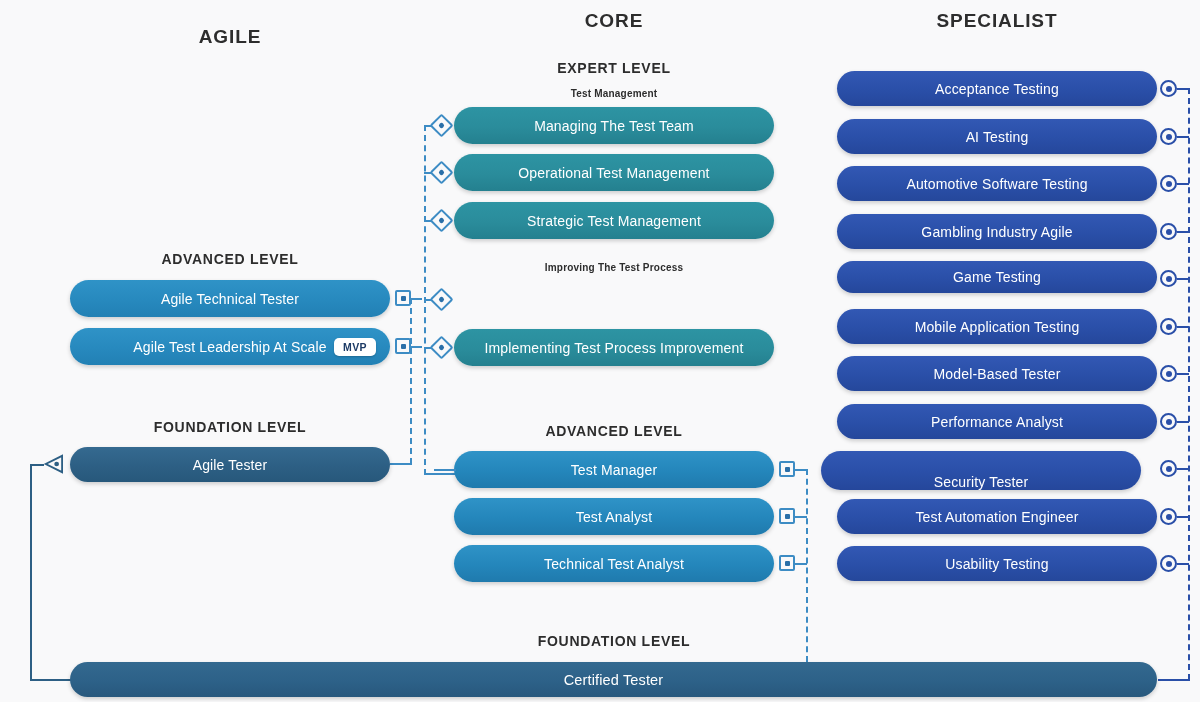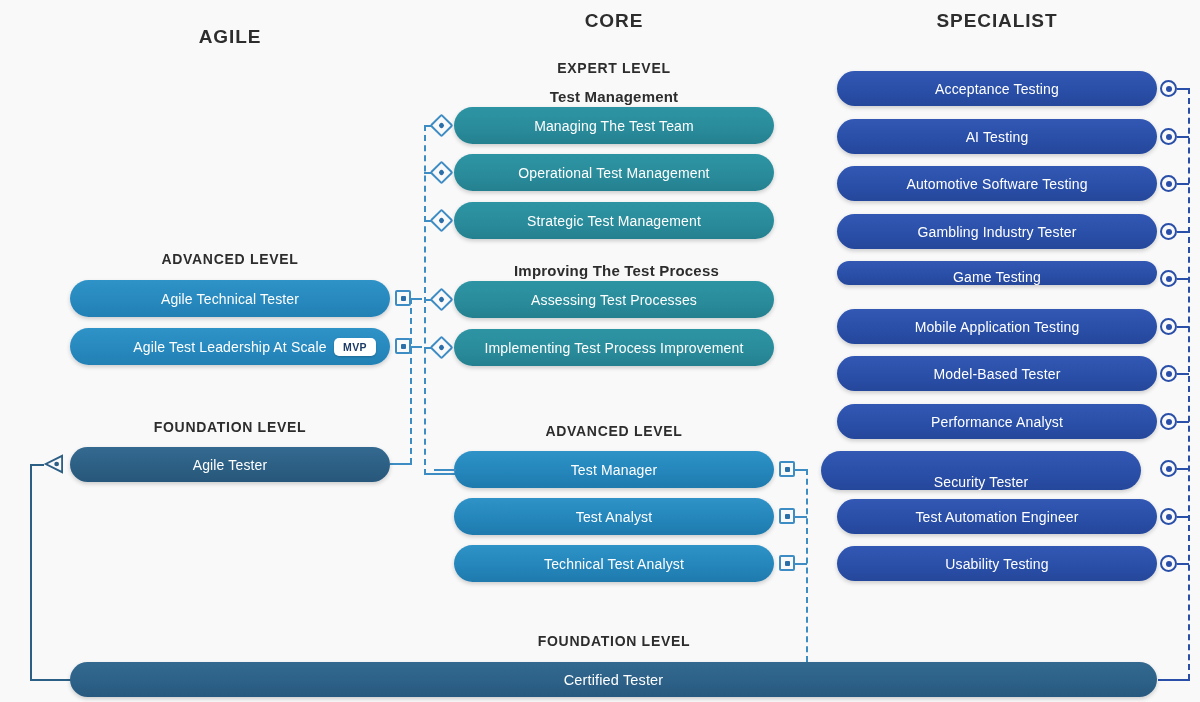--- a/index.html
+++ b/index.html
@@ -19,21 +19,21 @@
     color:#2d2d2d;text-align:center;
     white-space:nowrap;
   }
   .lvl-head{
     position:absolute;
     font-size:14px;font-weight:bold;letter-spacing:.7px;
     color:#2d2d2d;text-align:center;white-space:nowrap;
   }
   .sub-head{
     position:absolute;
-    font-size:15px;font-weight:bold;letter-spacing:.2px;
+    font-size:10px;font-weight:bold;letter-spacing:.2px;
     color:#2d2d2d;text-align:center;white-space:nowrap;
   }
 
   
   .pill{
     position:absolute;
     border-radius:999px;
     display:flex;align-items:center;justify-content:center;
     color:#ffffff;
     font-size:14px;
@@ -149,23 +149,20 @@
   <div class="solid-h" style="left:424px;top:220px;width:14px;"></div>
   <div class="node node-dia" style="left:433px;top:212px;"></div>
   <div class="pill pill-teal" style="left:454px;top:202px;width:320px;height:37px;">
     <span>Strategic Test Management</span>
   </div>
 
   <div class="sub-head" style="left:514px;top:262px;width:200px;">Improving The Test Process</div>
 
   <div class="solid-h" style="left:424px;top:299px;width:14px;"></div>
   <div class="node node-dia" style="left:433px;top:291px;"></div>
-  <div class="pill pill-teal" style="left:454px;top:281px;width:320px;height:37px;">
-    <span>Assessing Test Processes</span>
-  </div>
 
   <div class="solid-h" style="left:424px;top:347px;width:14px;"></div>
   <div class="node node-dia" style="left:433px;top:339px;"></div>
   <div class="pill pill-teal" style="left:454px;top:329px;width:320px;height:37px;">
     <span>Implementing Test Process Improvement</span>
   </div>
 
   <div class="lvl-head" style="left:130px;top:251px;width:200px;">ADVANCED LEVEL</div>
 
   <div class="pill pill-agile" style="left:70px;top:280px;width:320px;height:37px;">
@@ -234,26 +231,26 @@
   <div class="node node-circ" style="left:1160px;top:128px;"></div>
   <div class="solid-h-navy" style="left:1177px;top:136px;width:12px;"></div>
 
   <div class="pill pill-spec" style="left:837px;top:166px;width:320px;height:35px;">
     <span>Automotive Software Testing</span>
   </div>
   <div class="node node-circ" style="left:1160px;top:175px;"></div>
   <div class="solid-h-navy" style="left:1177px;top:183px;width:12px;"></div>
 
   <div class="pill pill-spec" style="left:837px;top:214px;width:320px;height:35px;">
-    <span>Gambling Industry Tester</span>
+    <span>Gambling Industry Agile</span>
   </div>
   <div class="node node-circ" style="left:1160px;top:223px;"></div>
   <div class="solid-h-navy" style="left:1177px;top:231px;width:12px;"></div>
 
-  <div class="pill pill-spec" style="left:837px;top:261px;width:320px;height:24px;align-items:flex-end;">
+  <div class="pill pill-spec" style="left:837px;top:261px;width:320px;height:32px;">
     <span>Game Testing</span>
   </div>
   <div class="node node-circ" style="left:1160px;top:270px;"></div>
   <div class="solid-h-navy" style="left:1177px;top:278px;width:12px;"></div>
 
   <div class="pill pill-spec" style="left:837px;top:309px;width:320px;height:35px;">
     <span>Mobile Application Testing</span>
   </div>
   <div class="node node-circ" style="left:1160px;top:318px;"></div>
   <div class="solid-h-navy" style="left:1177px;top:326px;width:12px;"></div>

